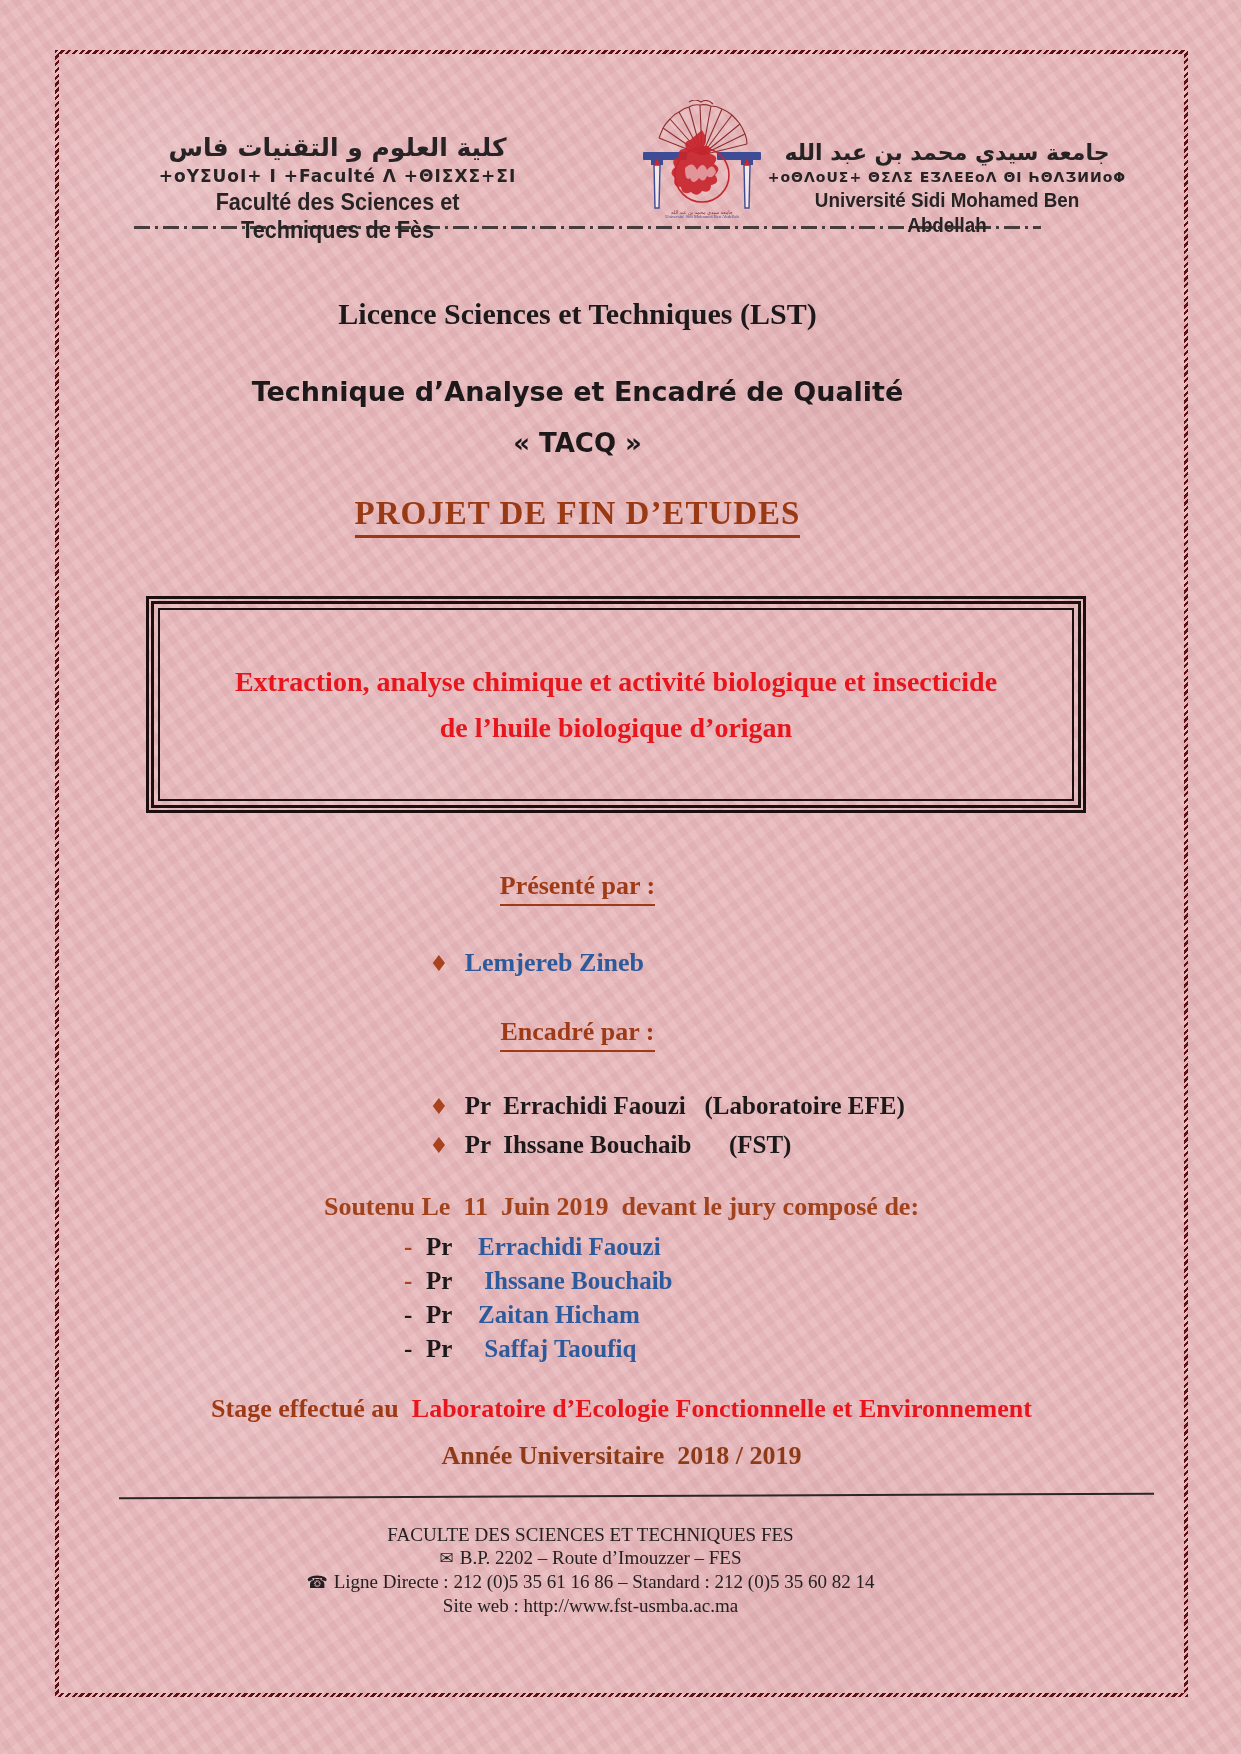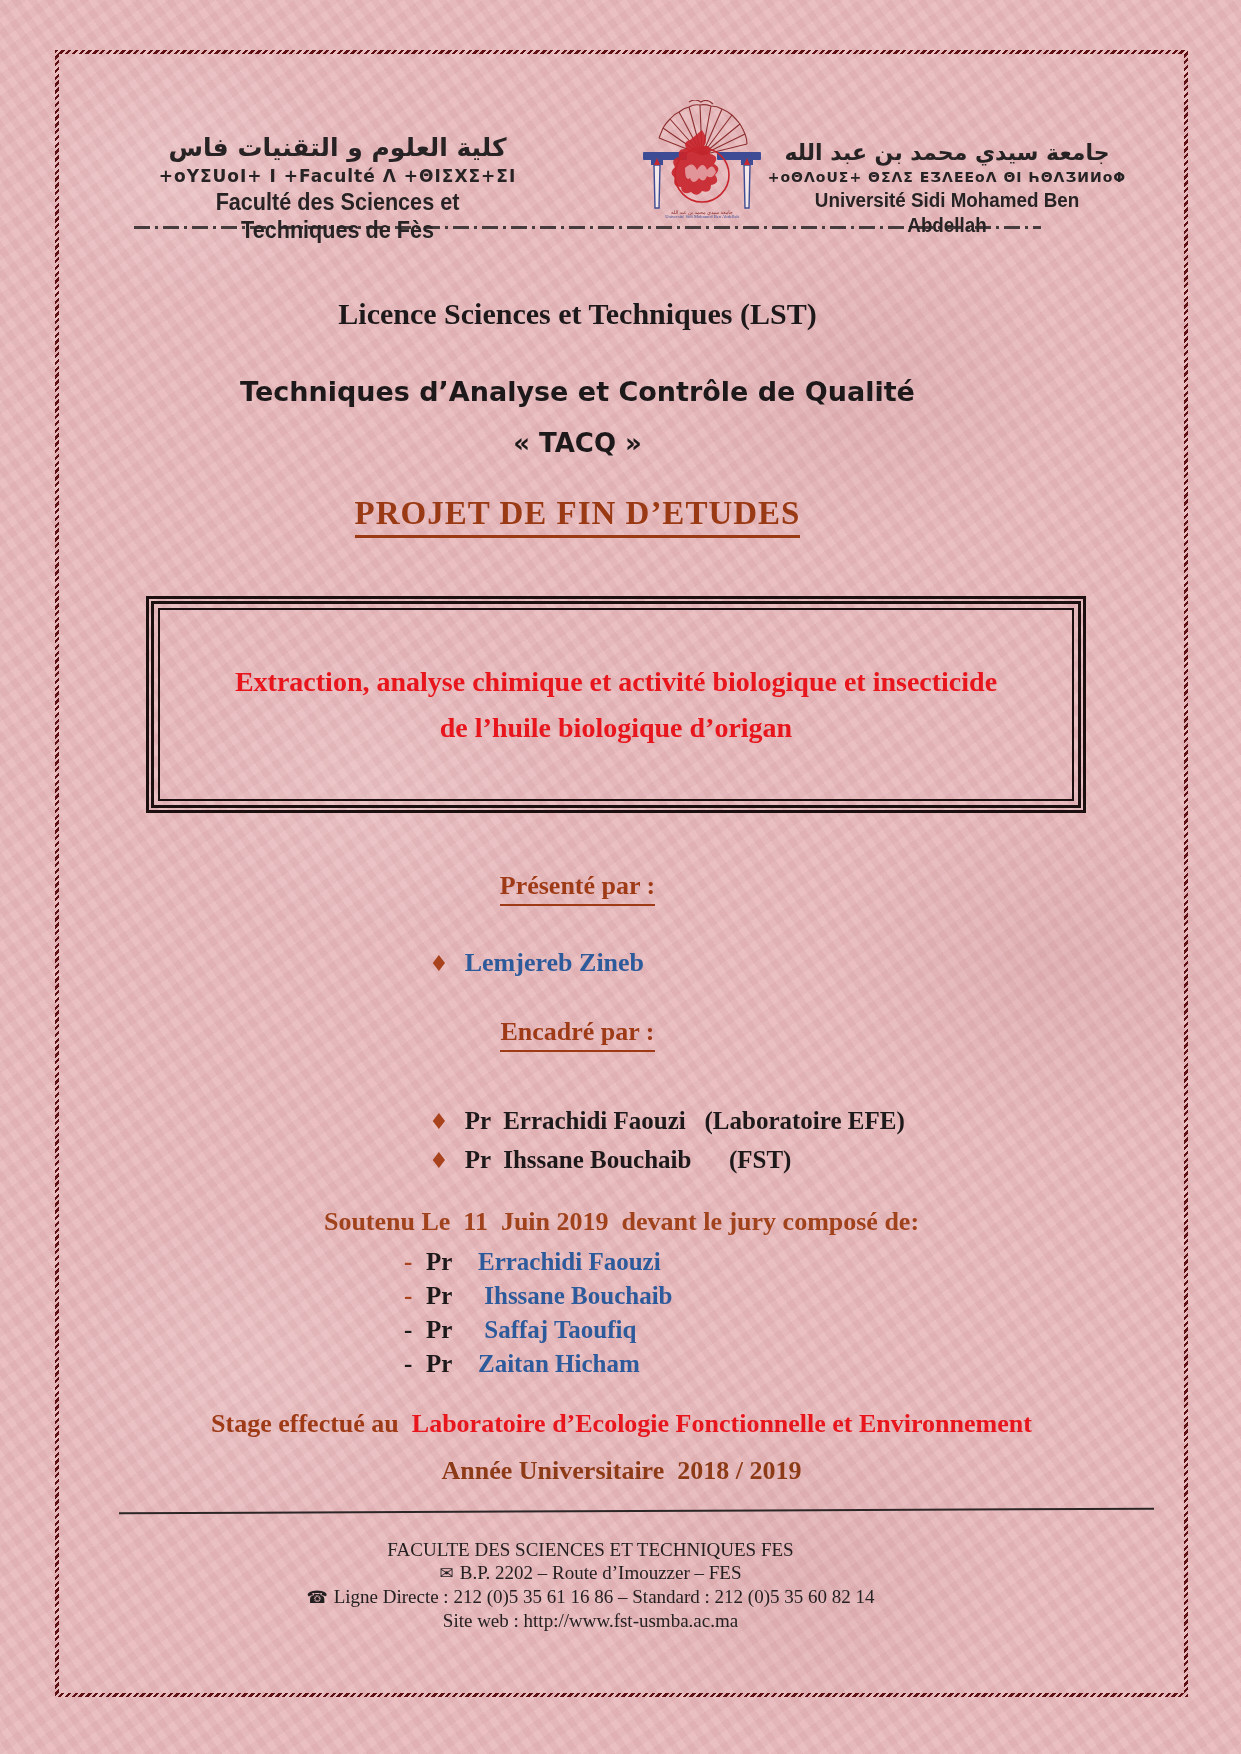--- a/index.html
+++ b/index.html
@@ -48,21 +48,21 @@
     border:3px solid #1b0f10;padding:2px;}
   .subject-mid{height:100%;box-sizing:border-box;border:3px solid #1b0f10;padding:4px;}
   .subject-inner{height:100%;box-sizing:border-box;border:2px solid #1b0f10;display:flex;flex-direction:column;justify-content:center;text-align:center;}
   .subject-inner div{font-size:28px;line-height:46px;font-weight:bold;color:#e8151c;}
   
   .label-red{font-size:26px;line-height:32px;font-weight:bold;color:#9e3a16;}
   .label-red span{display:inline-block;border-bottom:2px solid #9e3a16;padding-bottom:2px;}
   .presente{margin-top:57px;}
   .student-line{margin-top:41px;margin-left:370px;font-size:26px;line-height:32px;font-weight:bold;}
   .encadre{margin-top:36px;}
-  .supervisors{margin-top:50px;margin-left:370px;}
+  .supervisors{margin-top:35px;margin-left:370px;}
   .sup-row{font-size:25px;line-height:38px;font-weight:bold;color:#1d191a;}
   .bullet{color:#a8431d;margin-right:16px;font-family:"DejaVu Sans",sans-serif;font-size:22px;}
   .blue{color:#2d5a9b;}
   
   .soutenu{margin-top:26px;text-align:center;font-size:26px;line-height:32px;font-weight:bold;color:#a0421c;}
   .jury{margin-top:7px;margin-left:345px;}
   .jury-row{font-size:25px;line-height:34px;font-weight:bold;}
   .jury-row .dash{display:inline-block;width:22px;}
   .jury-row .jtitle{color:#1d191a;display:inline-block;width:52px;}
   
@@ -117,21 +117,21 @@
       </div>
       <div class="hdr-right">
         <div class="ar">جامعة سيدي محمد بن عبد الله</div>
         <div class="tif">+oΘΛoUΣ+ ΘΣΛΣ EƷΛEEoΛ ΘI ҺΘΛƷИИoΦ</div>
         <div class="lat">Université Sidi Mohamed Ben Abdellah</div>
       </div>
     </div>
     <div class="dash-line"></div>
 
     <div class="t-licence cshift">Licence Sciences et Techniques (LST)</div>
-    <div class="t-technique cshift">Techniques d’Analyse et Contrôle de Qualité</div>
+    <div class="t-technique cshift">Technique d’Analyse et Encadré de Qualité</div>
     <div class="t-tacq cshift">« TACQ »</div>
     <div class="t-projet cshift"><span>PROJET DE FIN D’ETUDES</span></div>
 
     <div class="subject-box">
       <div class="subject-mid">
         <div class="subject-inner">
           <div>Extraction, analyse chimique et activité biologique et insecticide</div>
           <div>de l’huile biologique d’origan</div>
         </div>
       </div>
@@ -143,22 +143,22 @@
     <div class="encadre label-red cshift"><span>Encadré par :</span></div>
     <div class="supervisors">
       <div class="sup-row pre"><span class="bullet">♦</span><span>Pr  Errachidi Faouzi   (Laboratoire EFE)</span></div>
       <div class="sup-row pre"><span class="bullet">♦</span><span>Pr  Ihssane Bouchaib      (FST)</span></div>
     </div>
 
     <div class="soutenu pre">Soutenu Le  11  Juin 2019  devant le jury composé de:</div>
     <div class="jury">
       <div class="jury-row pre"><span class="dash" style="color: rgb(168, 67, 29);">-</span><span class="jtitle">Pr</span><span class="blue">Errachidi Faouzi</span></div>
       <div class="jury-row pre"><span class="dash" style="color: rgb(168, 67, 29);">-</span><span class="jtitle">Pr</span><span class="blue"> Ihssane Bouchaib</span></div>
+      <div class="jury-row pre"><span class="dash" style="color: rgb(29, 25, 26);">-</span><span class="jtitle">Pr</span><span class="blue">Zaitan Hicham</span></div>
       <div class="jury-row pre"><span class="dash" style="color: rgb(29, 25, 26);">-</span><span class="jtitle">Pr</span><span class="blue"> Saffaj Taoufiq</span></div>
-      <div class="jury-row pre"><span class="dash" style="color: rgb(29, 25, 26);">-</span><span class="jtitle">Pr</span><span class="blue">Zaitan Hicham</span></div>
     </div>
 
     <div class="stage pre"><span>Stage effectué au </span><span class="lab"> Laboratoire d’Ecologie Fonctionnelle et Environnement</span></div>
     <div class="annee pre">Année Universitaire  2018 / 2019</div>
 
     <div class="footer-rule"></div>
     <div class="footer">
       <div>FACULTE DES SCIENCES ET TECHNIQUES FES</div>
       <div><span class="f-icon">✉</span><span>B.P. 2202 – Route d’Imouzzer – FES</span></div>
       <div><span class="f-icon">☎</span><span>Ligne Directe : 212 (0)5 35 61 16 86 – Standard : 212 (0)5 35 60 82 14</span></div>

